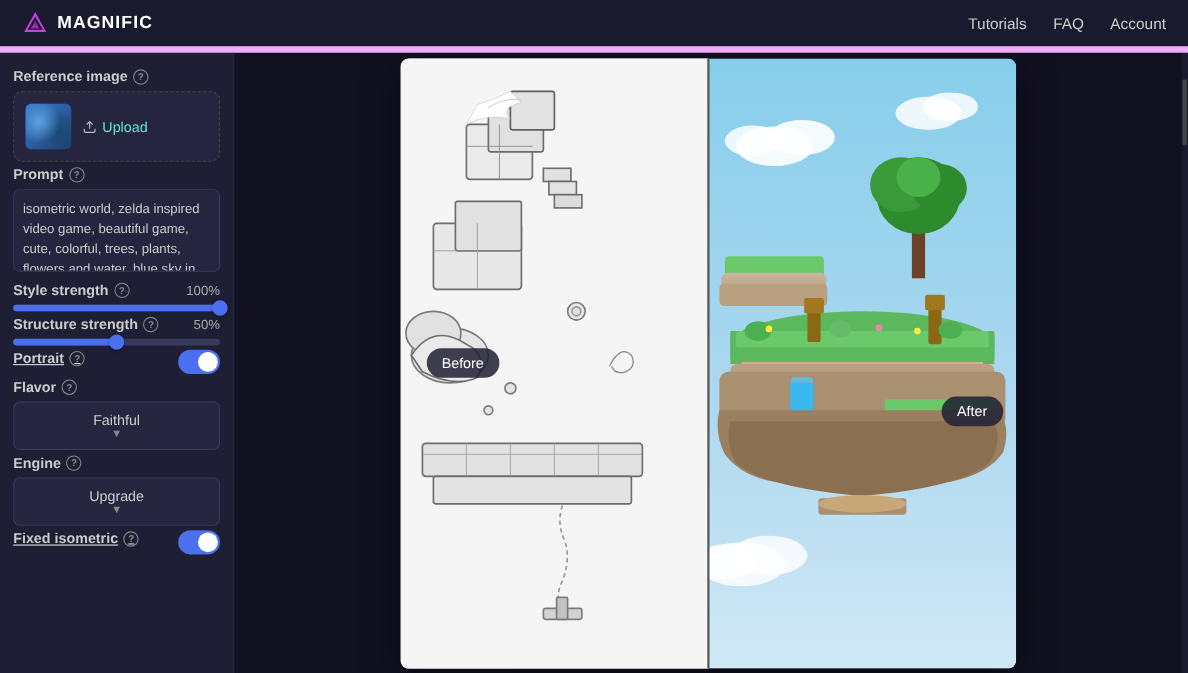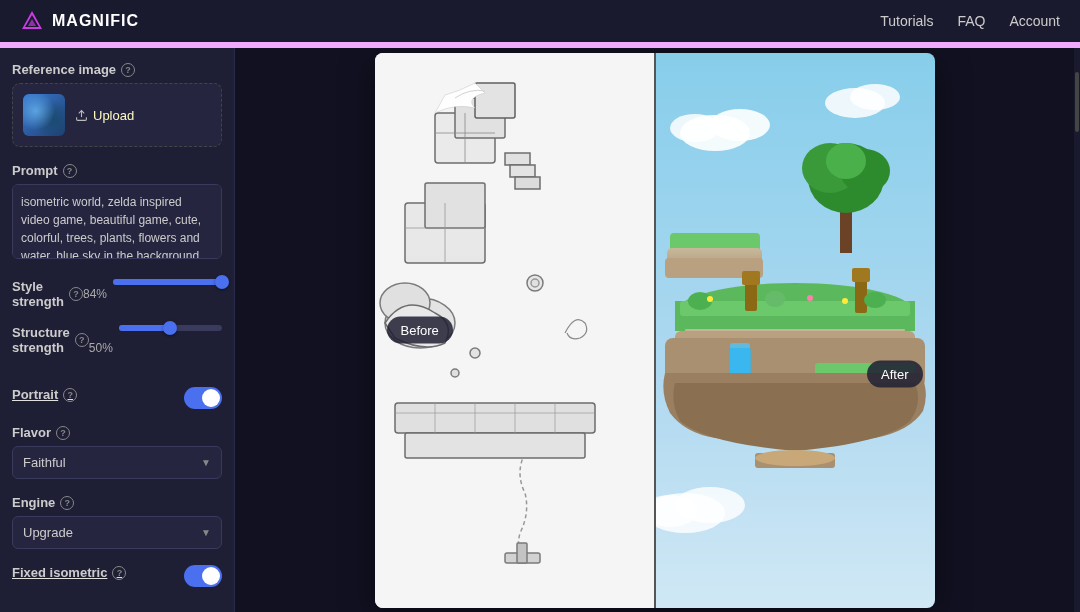--- a/index.html
+++ b/index.html
@@ -63,29 +63,29 @@
 
     
     .main {
       display: flex;
       flex: 1;
       overflow: hidden;
     }
 
     
     .sidebar {
-      width: 235px;
+      width: 213px;
       background: #1e1e35;
       border-right: 1px solid #2a2a4a;
       overflow-y: auto;
       padding: 14px 12px;
       flex-shrink: 0;
       display: flex;
       flex-direction: column;
-      gap: 16px;
+      gap: 4px;
     }
     .sidebar::-webkit-scrollbar { width: 4px; }
     .sidebar::-webkit-scrollbar-track { background: #1e1e35; }
     .sidebar::-webkit-scrollbar-thumb { background: #444; border-radius: 2px; }
 
     .section-label {
       font-size: 13px;
       font-weight: 600;
       color: #ccc;
       display: flex;
@@ -135,21 +135,21 @@
       background: 
         radial-gradient(circle at 30% 40%, #5ba3e0 0%, transparent 50%),
         radial-gradient(circle at 70% 60%, #1a4a70 0%, transparent 50%),
         linear-gradient(135deg, #3a7bd5, #1e3f6f);
     }
     .upload-btn-label {
       display: flex;
       align-items: center;
       gap: 5px;
       font-size: 13px;
-      color: #fef9c3;
+      color: #5eead4;
       cursor: pointer;
     }
 
     
     .prompt-textarea {
       width: 100%;
       background: #252540;
       border: 1px solid #3a3a5c;
       border-radius: 6px;
       color: #ccc;
@@ -157,21 +157,21 @@
       padding: 8px;
       resize: none;
       height: 75px;
       line-height: 1.5;
       font-family: inherit;
     }
 
     
     .slider-row {
       display: flex;
-      flex-direction: row;
+      flex-direction: column;
       gap: 6px;
     }
     .slider-header {
       display: flex;
       align-items: center;
       justify-content: space-between;
     }
     .slider-value {
       font-size: 12px;
       color: #aaa;
@@ -234,20 +234,21 @@
       background: #252540;
       border: 1px solid #3a3a5c;
       border-radius: 6px;
       padding: 8px 10px;
       color: #ccc;
       font-size: 13px;
       display: flex;
       align-items: center;
       justify-content: space-between;
       cursor: pointer;
+      flex-direction: column;
     }
     .dropdown-arrow {
       font-size: 10px;
       color: #888;
     }
 
     
     .canvas-area {
       flex: 1;
       background: #111122;
@@ -302,21 +303,21 @@
       width: 2px;
       height: 100%;
       background: #555;
       z-index: 10;
       transform: translateX(-50%);
     }
 
     
     .label-before {
       position: absolute;
-      left: 12px;
+      left: 24px;
       top: 50%;
       transform: translateY(-50%);
       background: rgba(30,30,50,0.85);
       color: #fff;
       padding: 6px 14px;
       border-radius: 20px;
       font-size: 13px;
       font-weight: 500;
       cursor: pointer;
       z-index: 20;
@@ -411,31 +412,31 @@
       </div>
       <textarea class="prompt-textarea" style="">isometric world, zelda inspired video game, beautiful game, cute, colorful, trees, plants, flowers and water, blue sky in the background</textarea>
     </div>
 
     <div class="slider-row">
       <div class="slider-header">
         <div class="section-label" style="margin-bottom:0">
           <span>Style strength</span>
           <span class="help-icon">?</span>
         </div>
-        <span class="slider-value">84%</span>
+        <span class="slider-value">100%</span>
       </div>
       <div class="slider-track">
         <div class="slider-fill" style="width:100%"></div>
         <div class="slider-thumb" style="left:100%"></div>
       </div>
     </div>
 
     <div class="slider-row">
       <div class="slider-header">
-        <div class="section-label" style="margin-bottom:16px">
+        <div class="section-label" style="margin-bottom:0">
           <span>Structure strength</span>
           <span class="help-icon">?</span>
         </div>
         <span class="slider-value">50%</span>
       </div>
       <div class="slider-track">
         <div class="slider-fill" style="width:50%"></div>
         <div class="slider-thumb" style="left:50%"></div>
       </div>
     </div>

